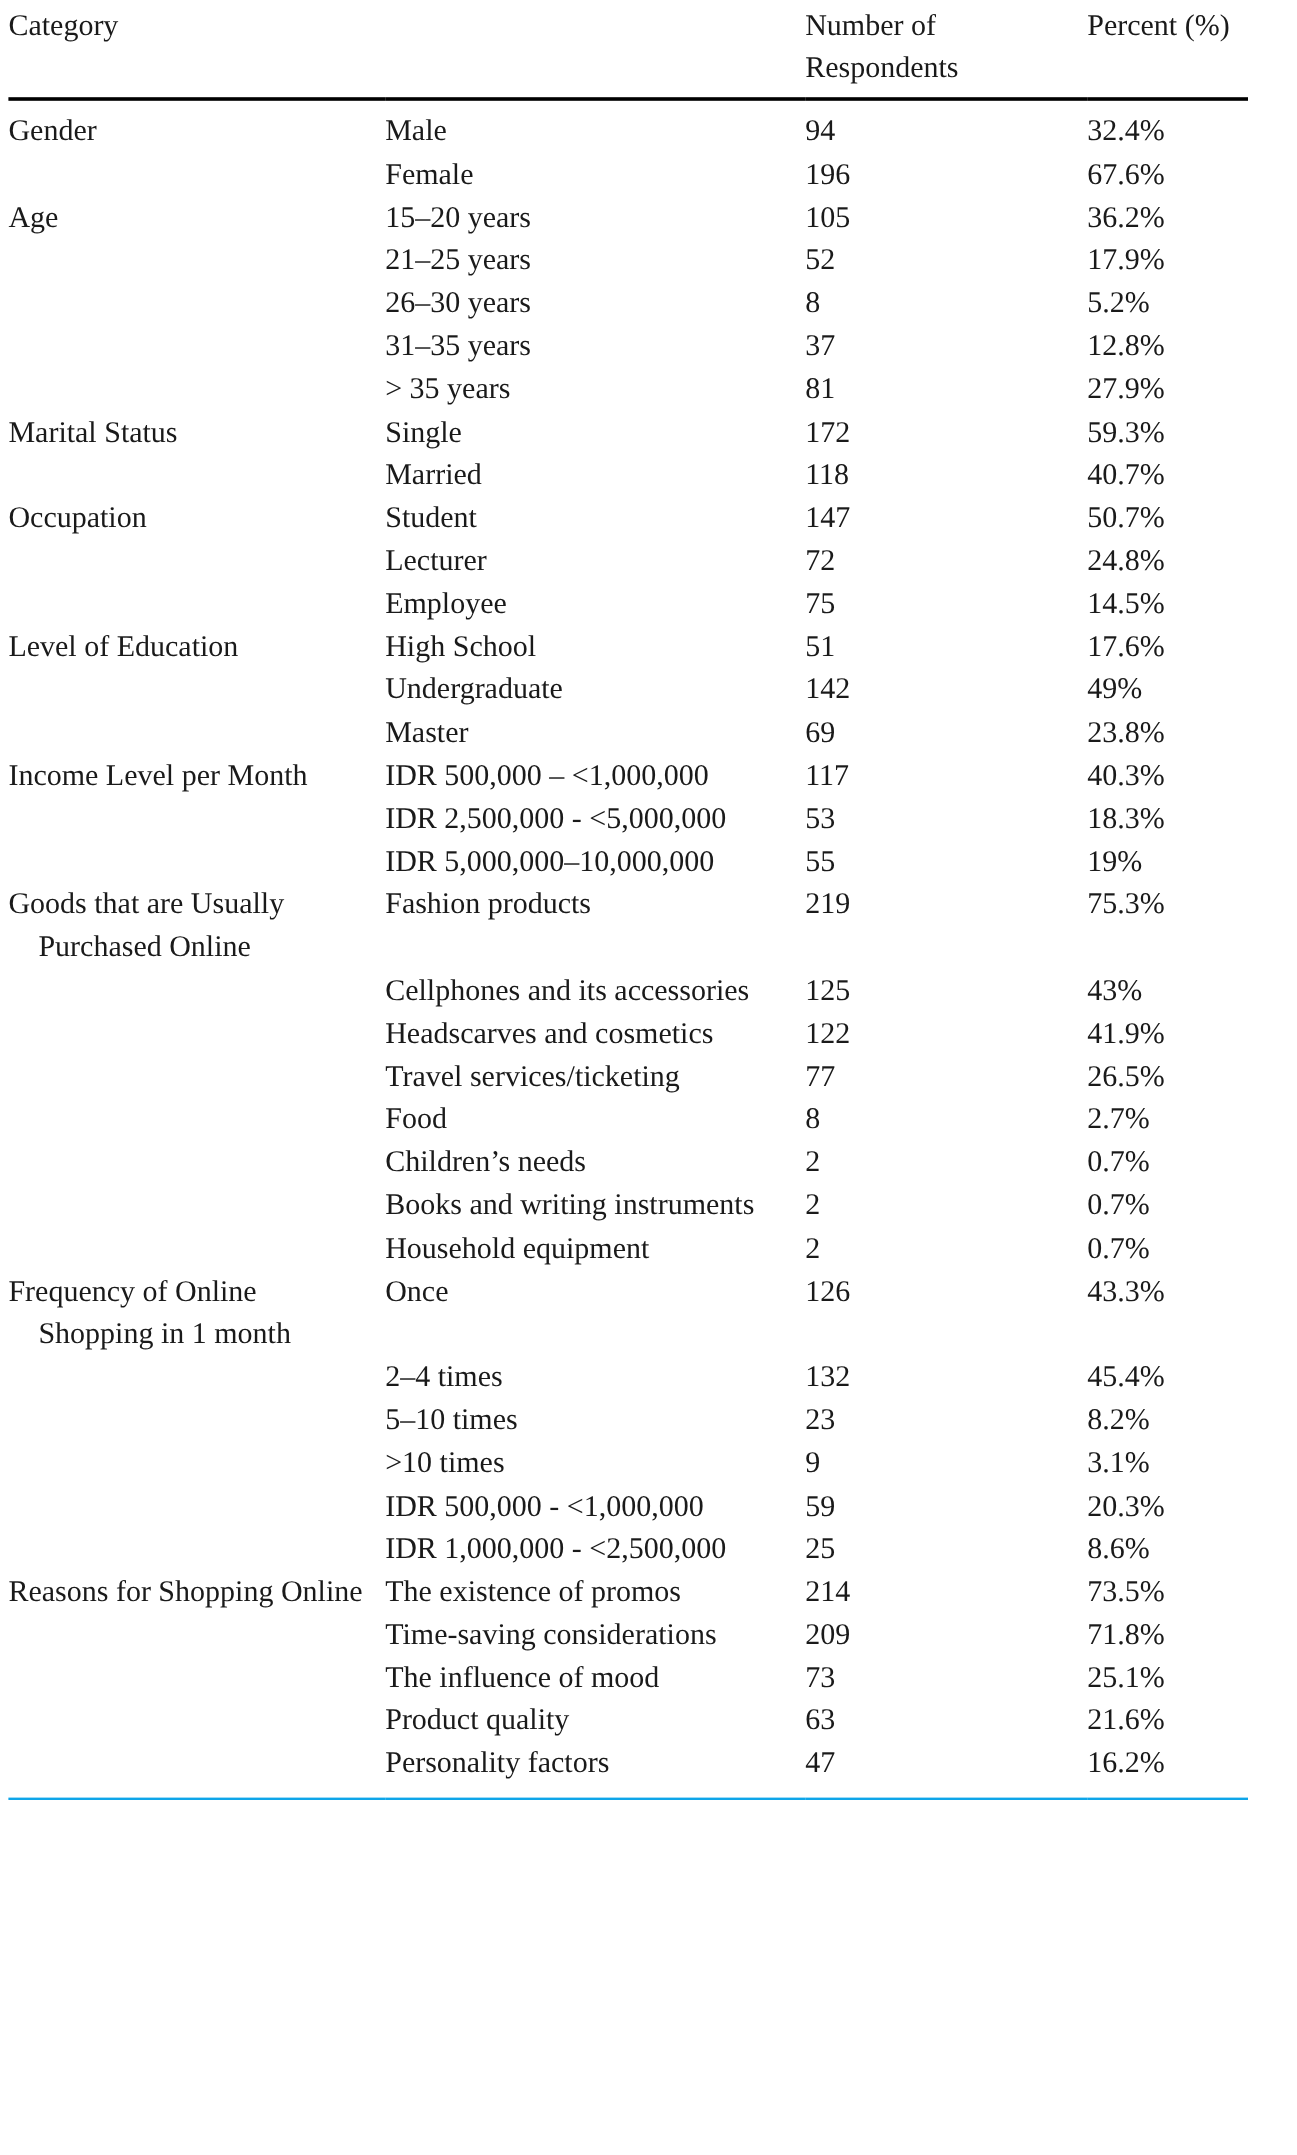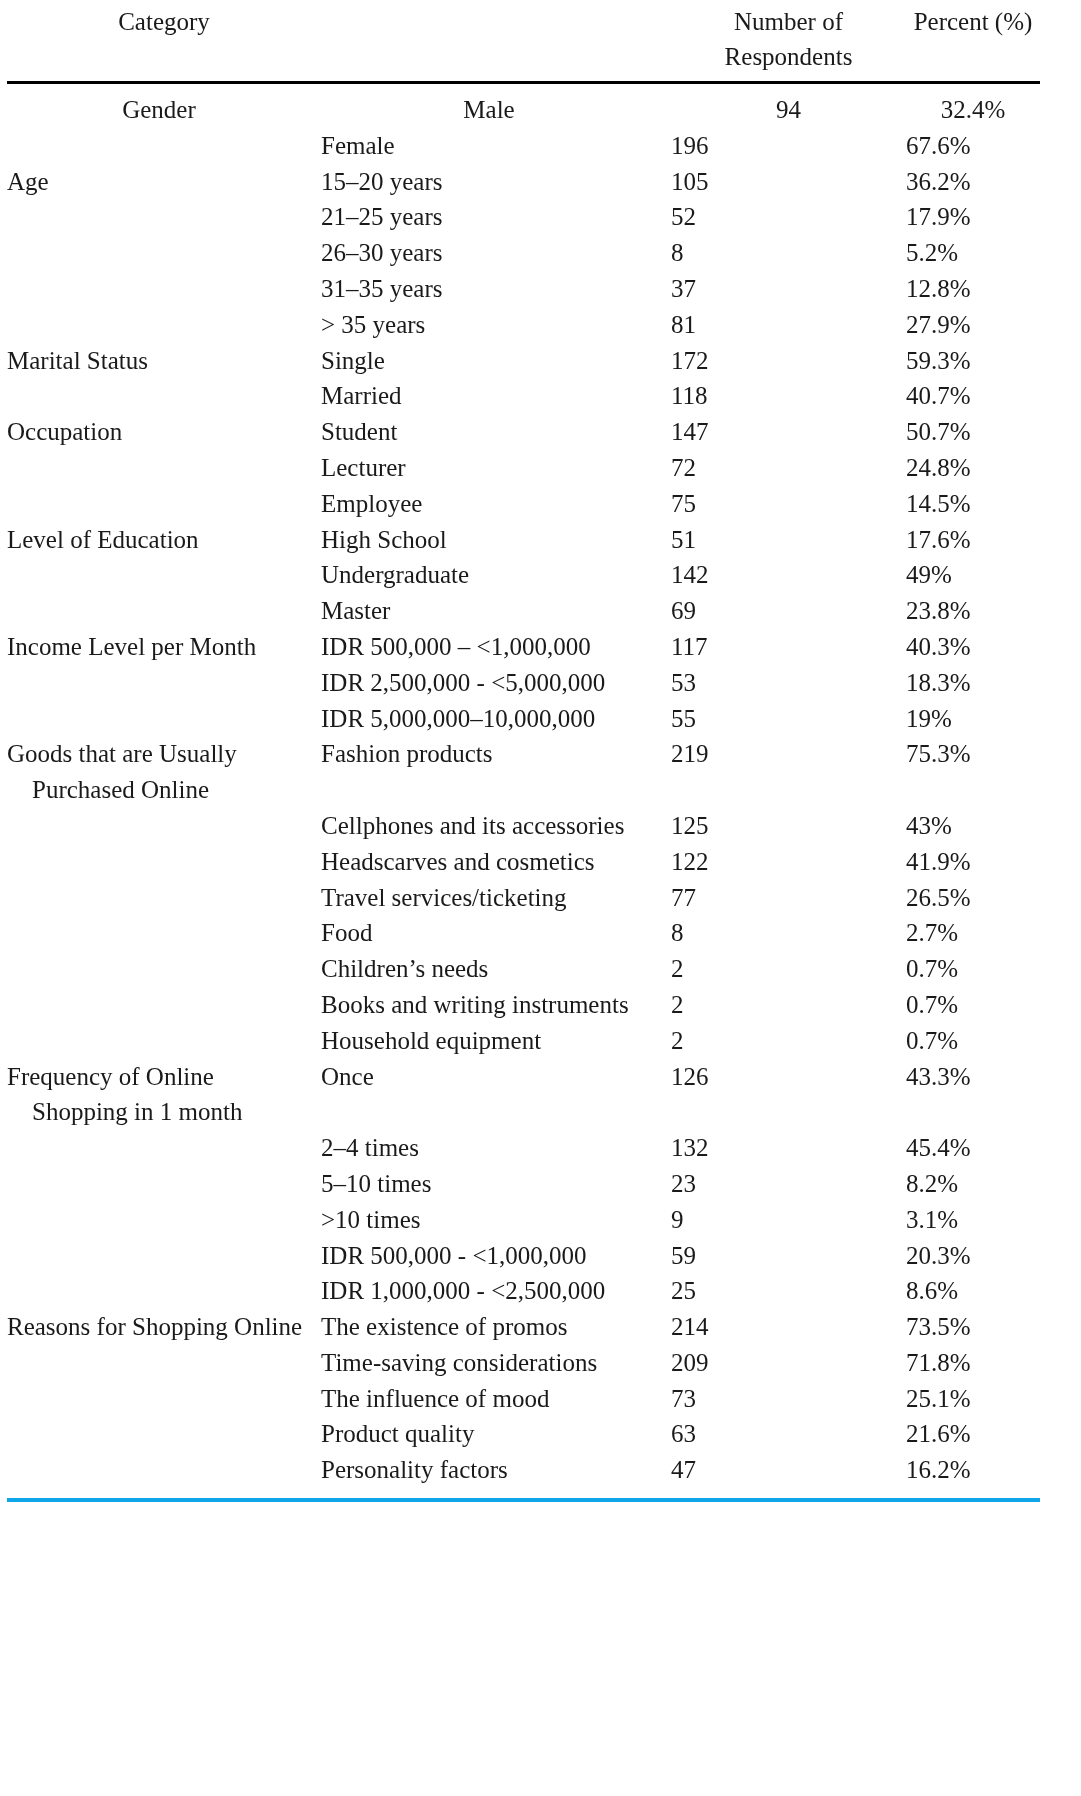--- a/index.html
+++ b/index.html
@@ -25,35 +25,35 @@
       border-collapse: collapse;
       width: 1033px;
       table-layout: fixed;
     }
     col.c1 { width: 314px; }
     col.c2 { width: 350px; }
     col.c3 { width: 235px; }
     col.c4 { width: 134px; }
     th {
       font-weight: normal;
-      text-align: center;
+      text-align: left;
       vertical-align: top;
       line-height: 35px;
       padding: 4px 0 7px 0;
       border-bottom: 3px solid #000;
     }
     td {
       vertical-align: top;
       line-height: 35.8px;
       padding: 0;
       text-align: left;
     }
-    tbody tr:first-child td { padding-top: 8px; text-align: center; }
+    tbody tr:first-child td { padding-top: 8px; }
     tbody tr:last-child td { padding-bottom: 10px; }
-    tbody tr:last-child td { border-bottom: 4px solid #0ea5e9; }
+    tbody tr:last-child td { border-bottom: 2px solid #0ea5e9; }
     .cat-cell {
       padding-left: 0;
     }
     .cat-text {
       display: block;
       padding-left: 25px;
       text-indent: -25px;
       padding-right: 10px;
     }
     .opt-text {

